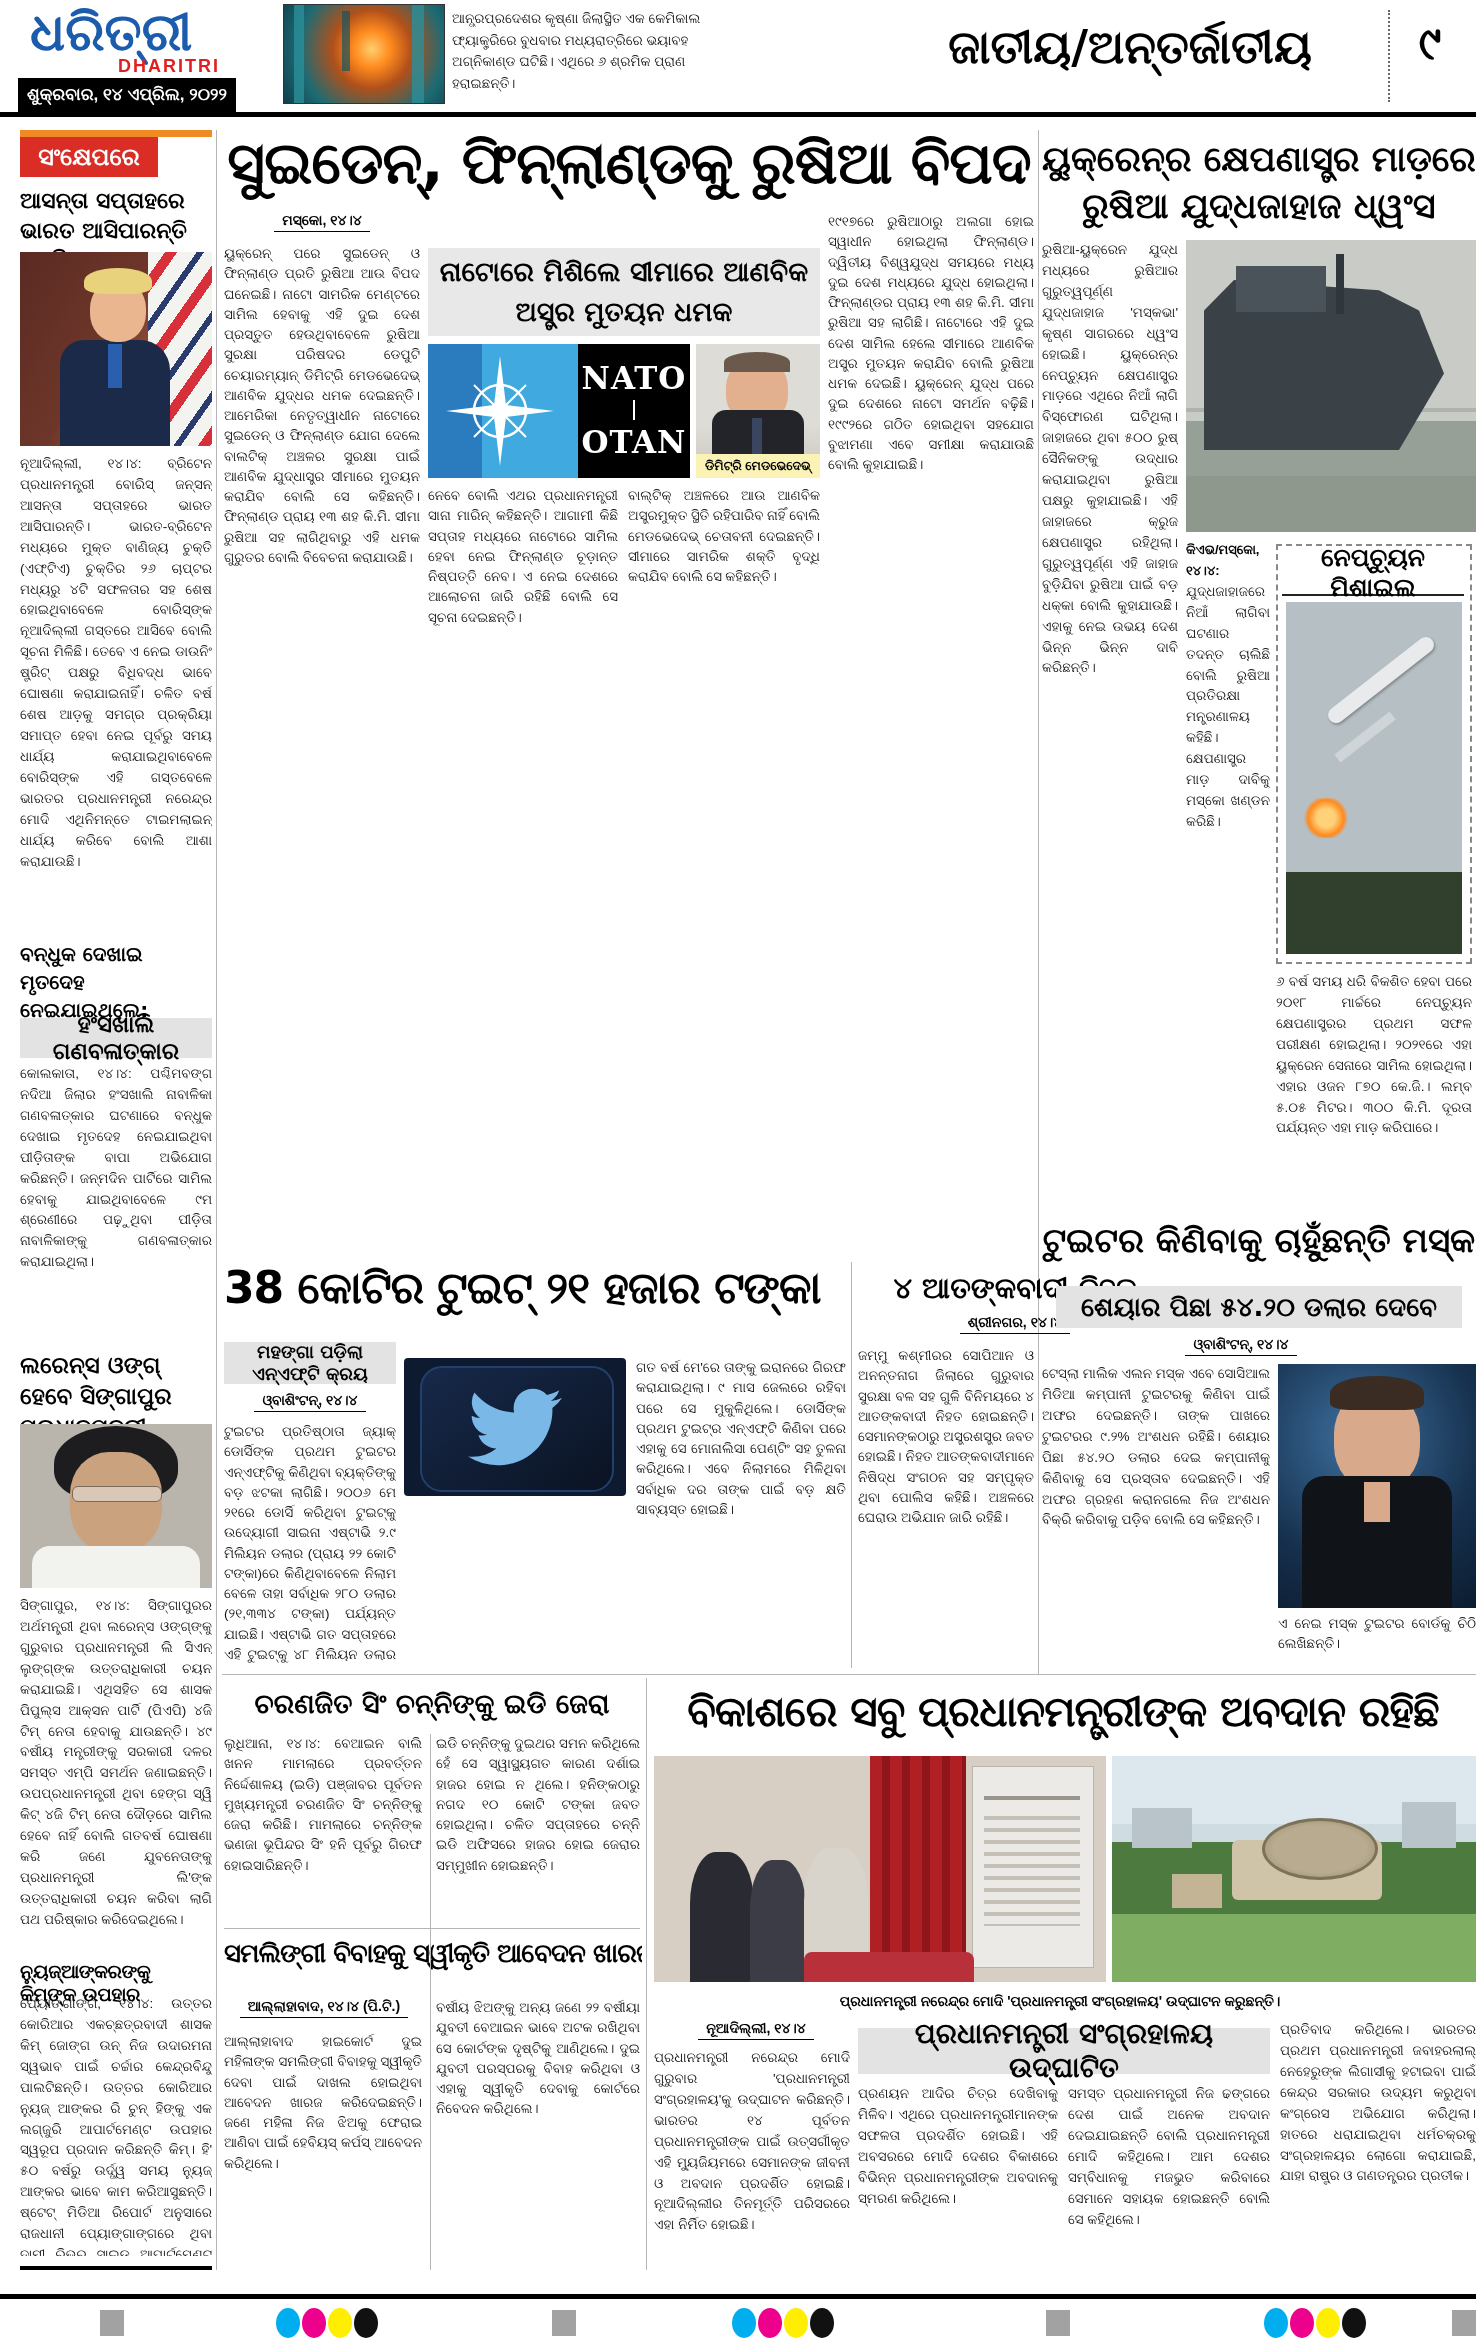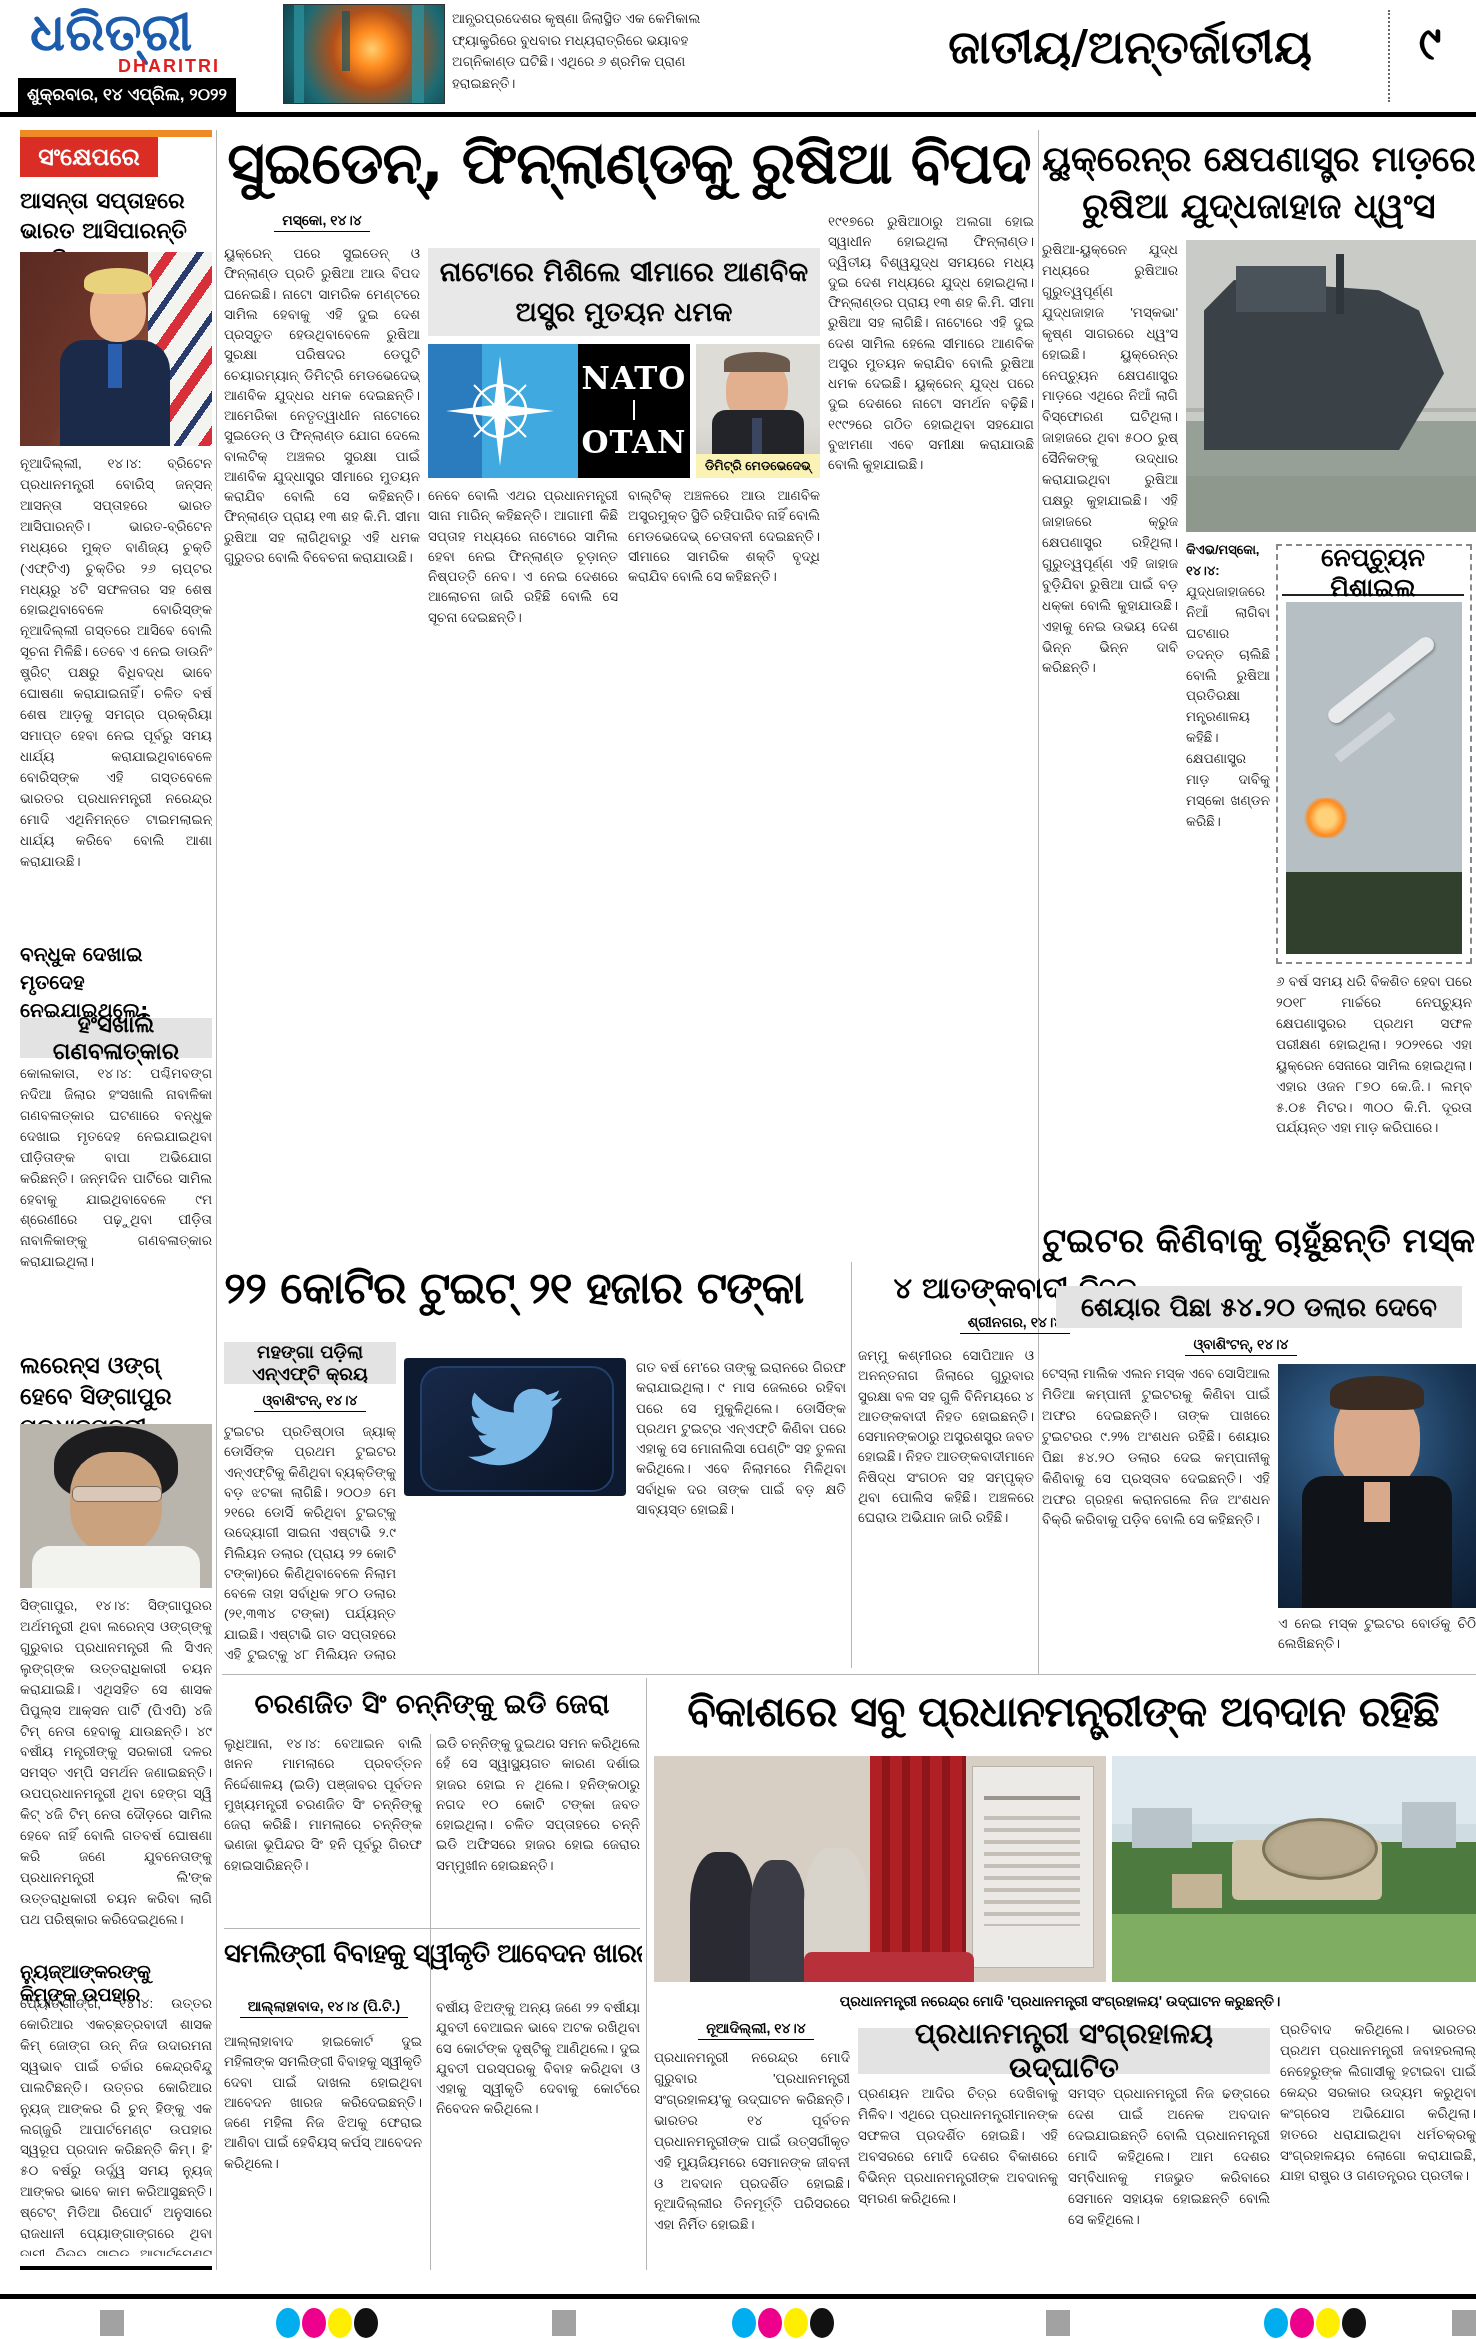--- a/index.html
+++ b/index.html
@@ -137,21 +137,21 @@
     <div class="photo" style="left:8px;top:56px;width:176px;height:352px;background:linear-gradient(180deg,#b6bfc4 0 78%,#3d4a35 78% 100%);">
       <div class="abs" style="left:30px;top:70px;width:130px;height:16px;background:#e8eaec;border-radius:8px;transform:rotate(-38deg);box-shadow:0 2px 3px rgba(0,0,0,.3);"></div>
       <div class="abs" style="left:44px;top:130px;width:70px;height:10px;background:#cfd4d8;transform:rotate(-38deg);"></div>
       <div class="abs" style="left:18px;top:196px;width:44px;height:40px;background:radial-gradient(circle,#ffd27a 0 30%,#ff8a1e 60%,rgba(255,138,30,0) 75%);"></div>
       <div class="abs" style="left:0;top:270px;width:176px;height:82px;background:#31402c;"></div>
     </div>
   </div>
   <div class="abs body-txt" style="left:1276px;top:972px;width:196px;height:216px;line-height:1.55;">୬ ବର୍ଷ ସମୟ ଧରି ବିକଶିତ ହେବା ପରେ ୨୦୧୮ ମାର୍ଚ୍ଚରେ ନେପ୍‌ଚ୍ୟୁନ କ୍ଷେପଣାସ୍ତ୍ରର ପ୍ରଥମ ସଫଳ ପରୀକ୍ଷଣ ହୋଇଥିଲା। ୨୦୨୧ରେ ଏହା ୟୁକ୍ରେନ ସେନାରେ ସାମିଲ ହୋଇଥିଲା। ଏହାର ଓଜନ ୮୭୦ କେ.ଜି.। ଲମ୍ବ ୫.୦୫ ମିଟର। ୩୦୦ କି.ମି. ଦୂରତା ପର୍ଯ୍ୟନ୍ତ ଏହା ମାଡ଼ କରିପାରେ।</div>
 
 
-  <div class="abs hl" style="left:224px;top:1262px;width:630px;height:56px;font-size:44px;letter-spacing:-1px;">୨୨ କୋଟିର ଟୁଇଟ୍ ୨୧ ହଜାର ଟଙ୍କା</div>
+  <div class="abs hl" style="left:224px;top:1262px;width:630px;height:56px;font-size:44px;letter-spacing:-1px;">38 କୋଟିର ଟୁଇଟ୍ ୨୧ ହଜାର ଟଙ୍କା</div>
 
   <div class="abs hl center" style="left:856px;top:1266px;width:318px;height:44px;font-size:29px;">୪ ଆତଙ୍କବାଦୀ ନିହତ</div>
   <div class="abs dl" style="left:906px;top:1314px;width:218px;height:24px;">
     <span>ଶ୍ରୀନଗର, ୧୪।୪</span>
   </div>
   <div class="abs body-txt" style="left:858px;top:1346px;width:176px;height:322px;line-height:1.5;">ଜମ୍ମୁ କଶ୍ମୀରର ସୋପିଆନ ଓ ଅନନ୍ତନାଗ ଜିଲାରେ ଗୁରୁବାର ସୁରକ୍ଷା ବଳ ସହ ଗୁଳି ବିନିମୟରେ ୪ ଆତଙ୍କବାଦୀ ନିହତ ହୋଇଛନ୍ତି। ସେମାନଙ୍କଠାରୁ ଅସ୍ତ୍ରଶସ୍ତ୍ର ଜବତ ହୋଇଛି। ନିହତ ଆତଙ୍କବାଦୀମାନେ ନିଷିଦ୍ଧ ସଂଗଠନ ସହ ସମ୍ପୃକ୍ତ ଥିବା ପୋଲିସ କହିଛି। ଅଞ୍ଚଳରେ ଘେରାଉ ଅଭିଯାନ ଜାରି ରହିଛି।</div>
 
   <div class="kicker abs" style="left:224px;top:1342px;width:172px;height:42px;font-size:18px;">ମହଙ୍ଗା ପଡ଼ିଲା ଏନ୍‌ଏଫ୍‌ଟି କ୍ରୟ</div>
   <div class="abs dl" style="left:232px;top:1392px;width:156px;height:24px;">
     <span>ଓ୍ବାଶିଂଟନ୍, ୧୪।୪</span>

